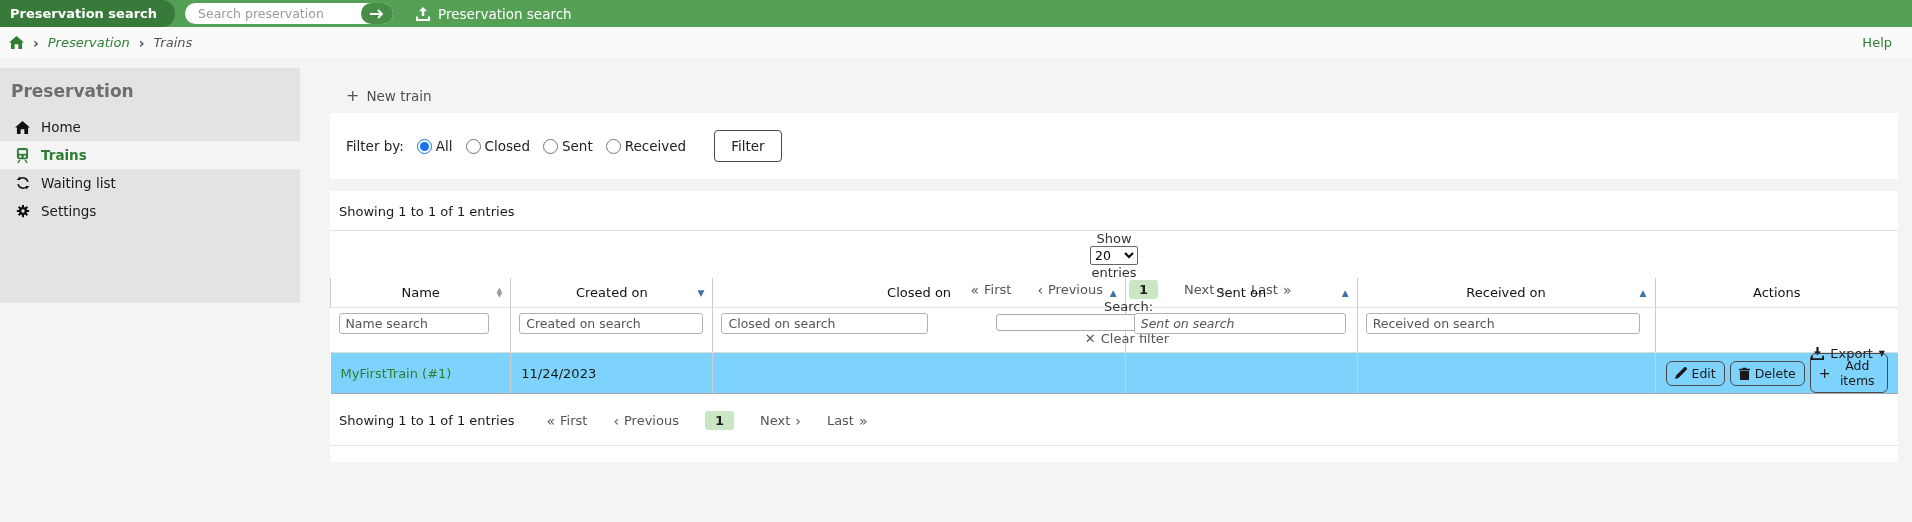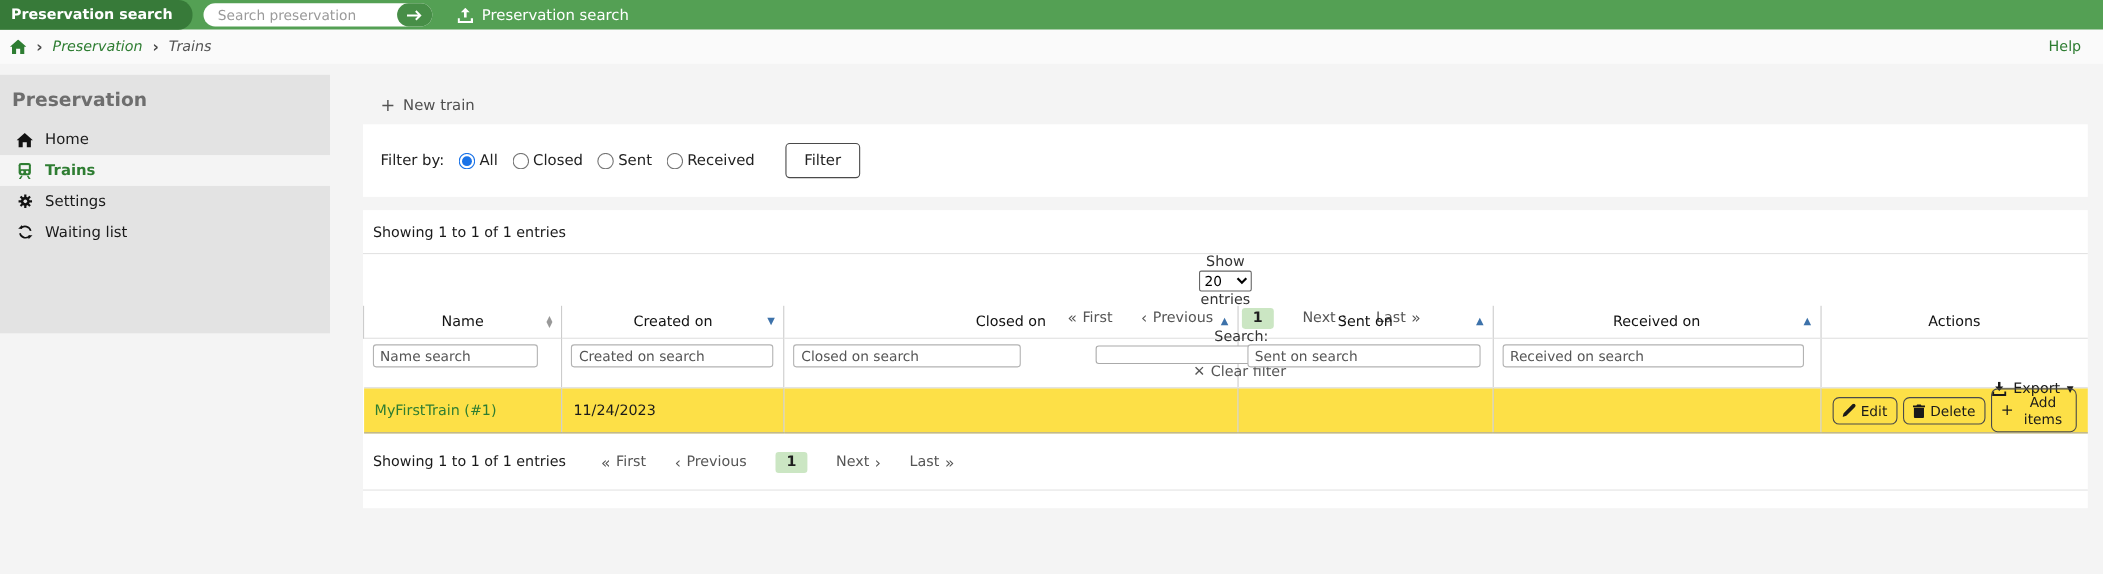--- a/index.html
+++ b/index.html
@@ -80,22 +80,22 @@
     border-left:1px solid #ccc;text-align:center;cursor:pointer;}
   th:first-child,{border-left:none;}
   thead tr{border-bottom:1px solid #e0e0e0;}
   .sorticon{position:absolute;right:8px;top:50%;transform:translateY(-50%);color:#3d72aa;font-size:9px;line-height:1;}
   .sortboth{display:inline-flex;flex-direction:column;color:#999;font-size:7px;line-height:5px;}
   .filter-row td{padding:5px 0 18px 8px;border-left:1px solid #ccc;border-bottom:1px solid #ddd;}
   .filter-row td:first-child{border-left:none;}
   .filter-row input{height:21px;border:1px solid #b3b3b3;border-radius:3px;padding:0 6px;
     font-size:12.5px;font-family:inherit;box-sizing:border-box;max-width:95%;outline:none;color:#333;}
   .filter-row input::placeholder{color:#555;opacity:1;}
-  .w-name{width:150px;}.w-created{width:186px;}.w-closed{width:207px;}.w-sent{width:217px;}.w-received{width:284px;}
-  .data-row{background:#fde047;height:41px;}
+  .w-name{width:150px;}.w-created{width:186px;}.w-closed{width:207px;}.w-sent{width:217px;font-style:italic;}.w-received{width:284px;}
+  .data-row{background:#7dd3fc;height:41px;}
   .data-row td{border-left:1px solid #cfcfcf;border-bottom:1px solid #a8a8a8;padding:0 10px;
     font-size:13px;color:#1a1a1a;}
   .data-row td:first-child{border-left:none;}
   .name-link{color:#2e7d32;cursor:pointer;}
   .actionbtns{display:flex;gap:5px;align-items:center;}
   .abtn{display:inline-flex;align-items:center;gap:5px;border:1px solid #4a4a4a;border-radius:6px;
     padding:4px 8px;font-size:12.5px;background:transparent;color:#1a1a1a;cursor:pointer;font-family:inherit;}
 
   .bottombar{display:flex;align-items:center;padding:17px 9px 15px;font-size:13px;color:#1a1a1a;}
   .bottombar .pager{margin-left:32px;}
@@ -160,40 +160,40 @@
           <rect x="3" y="2.2" width="8" height="4" fill="#f4f4f4"></rect>
           <circle cx="4.6" cy="9" r="1.3" fill="#f4f4f4"></circle>
           <circle cx="9.4" cy="9" r="1.3" fill="#f4f4f4"></circle>
           <path d="M3.4 12.5l-2.2 3.3h2l1.8-3.3zM10.6 12.5l2.2 3.3h-2l-1.8-3.3z"></path>
           </svg>
       </span>
       <span>Trains</span>
     </div>
     <div class="sitem">
       <span class="sicon">
+        <svg width="14" height="14" viewBox="0 0 16 16" fill="none" stroke="currentColor" stroke-width="1.7">
+          <path d="M13.6 6.8A6 6 0 0 0 3.2 4.2"></path>
+          <path d="M2.4 9.2a6 6 0 0 0 10.4 2.6"></path>
+          <path d="M3.6.6v4h-4z" fill="currentColor" stroke="none" transform="translate(1,0)"></path>
+          <path d="M12.4 15.4v-4h4z" fill="currentColor" stroke="none" transform="translate(-1,0)"></path>
+          </svg>
+      </span>
+      <span>Waiting list</span>
+    </div>
+    <div class="sitem">
+      <span class="sicon">
         <svg width="14" height="14" viewBox="0 0 16 16" fill="currentColor">
           <g stroke="currentColor" stroke-width="2.3">
             <path d="M8 1v14M1 8h14M3.05 3.05l9.9 9.9M12.95 3.05l-9.9 9.9"></path>
             </g>
           <circle cx="8" cy="8" r="4.6"></circle>
           <circle cx="8" cy="8" r="1.9" fill="#e3e3e3"></circle>
           </svg>
       </span>
       <span>Settings</span>
-    </div>
-    <div class="sitem">
-      <span class="sicon">
-        <svg width="14" height="14" viewBox="0 0 16 16" fill="none" stroke="currentColor" stroke-width="1.7">
-          <path d="M13.6 6.8A6 6 0 0 0 3.2 4.2"></path>
-          <path d="M2.4 9.2a6 6 0 0 0 10.4 2.6"></path>
-          <path d="M3.6.6v4h-4z" fill="currentColor" stroke="none" transform="translate(1,0)"></path>
-          <path d="M12.4 15.4v-4h4z" fill="currentColor" stroke="none" transform="translate(-1,0)"></path>
-          </svg>
-      </span>
-      <span>Waiting list</span>
     </div>
   </aside>
 
   <section class="content">
 
     <div class="newtrain">
       <span class="plus-glyph">+</span>
       <span>New train</span>
     </div>
 

